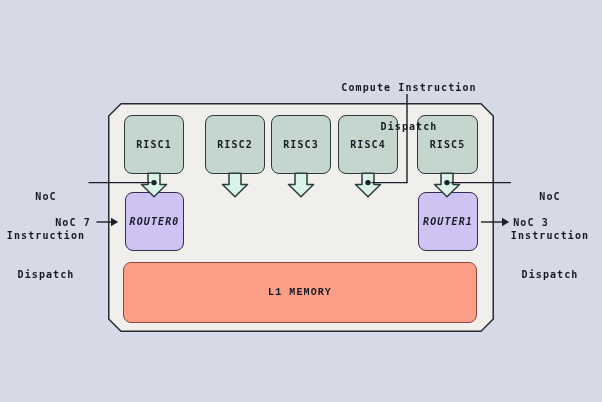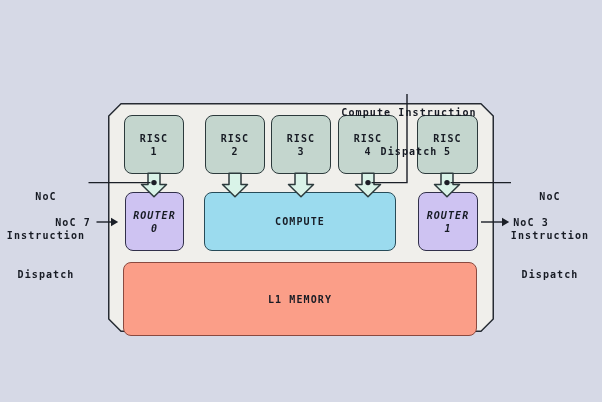--- a/index.html
+++ b/index.html
@@ -10,49 +10,49 @@
     overflow:hidden;
     font-family:"DejaVu Sans Mono", monospace;
     color:var(--text,#171b24);
   }
   .stage svg{position:absolute;left:0;top:0;}
   .layer-base{z-index:0;}
   .layer-overlay{z-index:2;}
   .block{
     position:absolute;
     box-sizing:border-box;
-    display:flex;flex-direction:column;align-items:center;justify-content:center;
+    display:flex;flex-direction:row;align-items:center;justify-content:center;
     border:1.5px solid #333;
     border-radius:8px;
     z-index:1;
     font-size:10px;font-weight:700;letter-spacing:1.1px;line-height:13px;
     text-align:center;
     color:var(--text,#171b24);
   }
   .risc{background:var(--risc-fill,#c4d6ce);border-color:var(--risc-border,#2c3a3c);}
   .router{background:var(--router-fill,#cec3f2);border-color:var(--router-border,#31304a);font-style:italic;}
   .compute{background:var(--compute-fill,#9bdbee);border-color:var(--compute-border,#274b58);}
   .memory{background:var(--memory-fill,#fb9e88);border-color:var(--memory-border,#8a4a40);}
   #risc1{left:124px;top:115px;width:60px;height:59px;}
   #risc2{left:205px;top:115px;width:60px;height:59px;}
   #risc3{left:271px;top:115px;width:60px;height:59px;}
   #risc4{left:338px;top:115px;width:60px;height:59px;}
   #risc5{left:417px;top:115px;width:61px;height:59px;}
   #router0{left:125px;top:192px;width:59px;height:59px;}
   #compute{left:204px;top:192px;width:192px;height:59px;}
   #router1{left:418px;top:192px;width:60px;height:59px;}
-  #l1memory{left:123px;top:262px;width:354px;height:74px;}
+  #l1memory{left:123px;top:262px;width:354px;height:61px;font-family:Liberation Mono, monospace;}
   .anno{
     position:absolute;
     z-index:3;
     font-size:10px;font-weight:700;letter-spacing:1.1px;line-height:13px;
     text-align:center;white-space:pre;
     color:var(--text,#171b24);
   }
-  #label-compute-dispatch{left:299px;top:80px;width:220px;}
+  #label-compute-dispatch{left:299px;top:55px;width:220px;}
   #label-noc-dispatch-left{left:0px;top:164px;width:92px;}
   #label-noc-dispatch-right{left:504px;top:164px;width:92px;}
   #label-noc0{left:40px;top:216px;width:66px;}
   #label-noc1{left:498px;top:216px;width:66px;}
   .chip-shape{fill:var(--chip-fill,#f0efeb);stroke:var(--chip-border,#262b33);stroke-width:1.5;stroke-linejoin:round;}
   .fat-arrow{fill:var(--arrow-fill,#d9f3e8);stroke:var(--risc-border,#2c3a3c);stroke-width:1.5;stroke-linejoin:round;}
   .wire{stroke:var(--line,#1b1f27);stroke-width:1.4;fill:none;}
   .dot{fill:var(--line,#1b1f27);}
   .arrowhead{fill:var(--line,#1b1f27);stroke:none;}
 </style>
@@ -82,23 +82,20 @@
     <span>4</span>
   </div>
   <div class="block risc" id="risc5">
     <span>RISC</span>
     <span>5</span>
   </div>
 
   <div class="block router" id="router0">
     <span>ROUTER</span>
     <span>0</span>
-  </div>
-  <div class="block compute" id="compute">
-    <span>COMPUTE</span>
   </div>
   <div class="block router" id="router1">
     <span>ROUTER</span>
     <span>1</span>
   </div>
 
   <div class="block memory" id="l1memory">
     <span>L1 MEMORY</span>
   </div>
 

